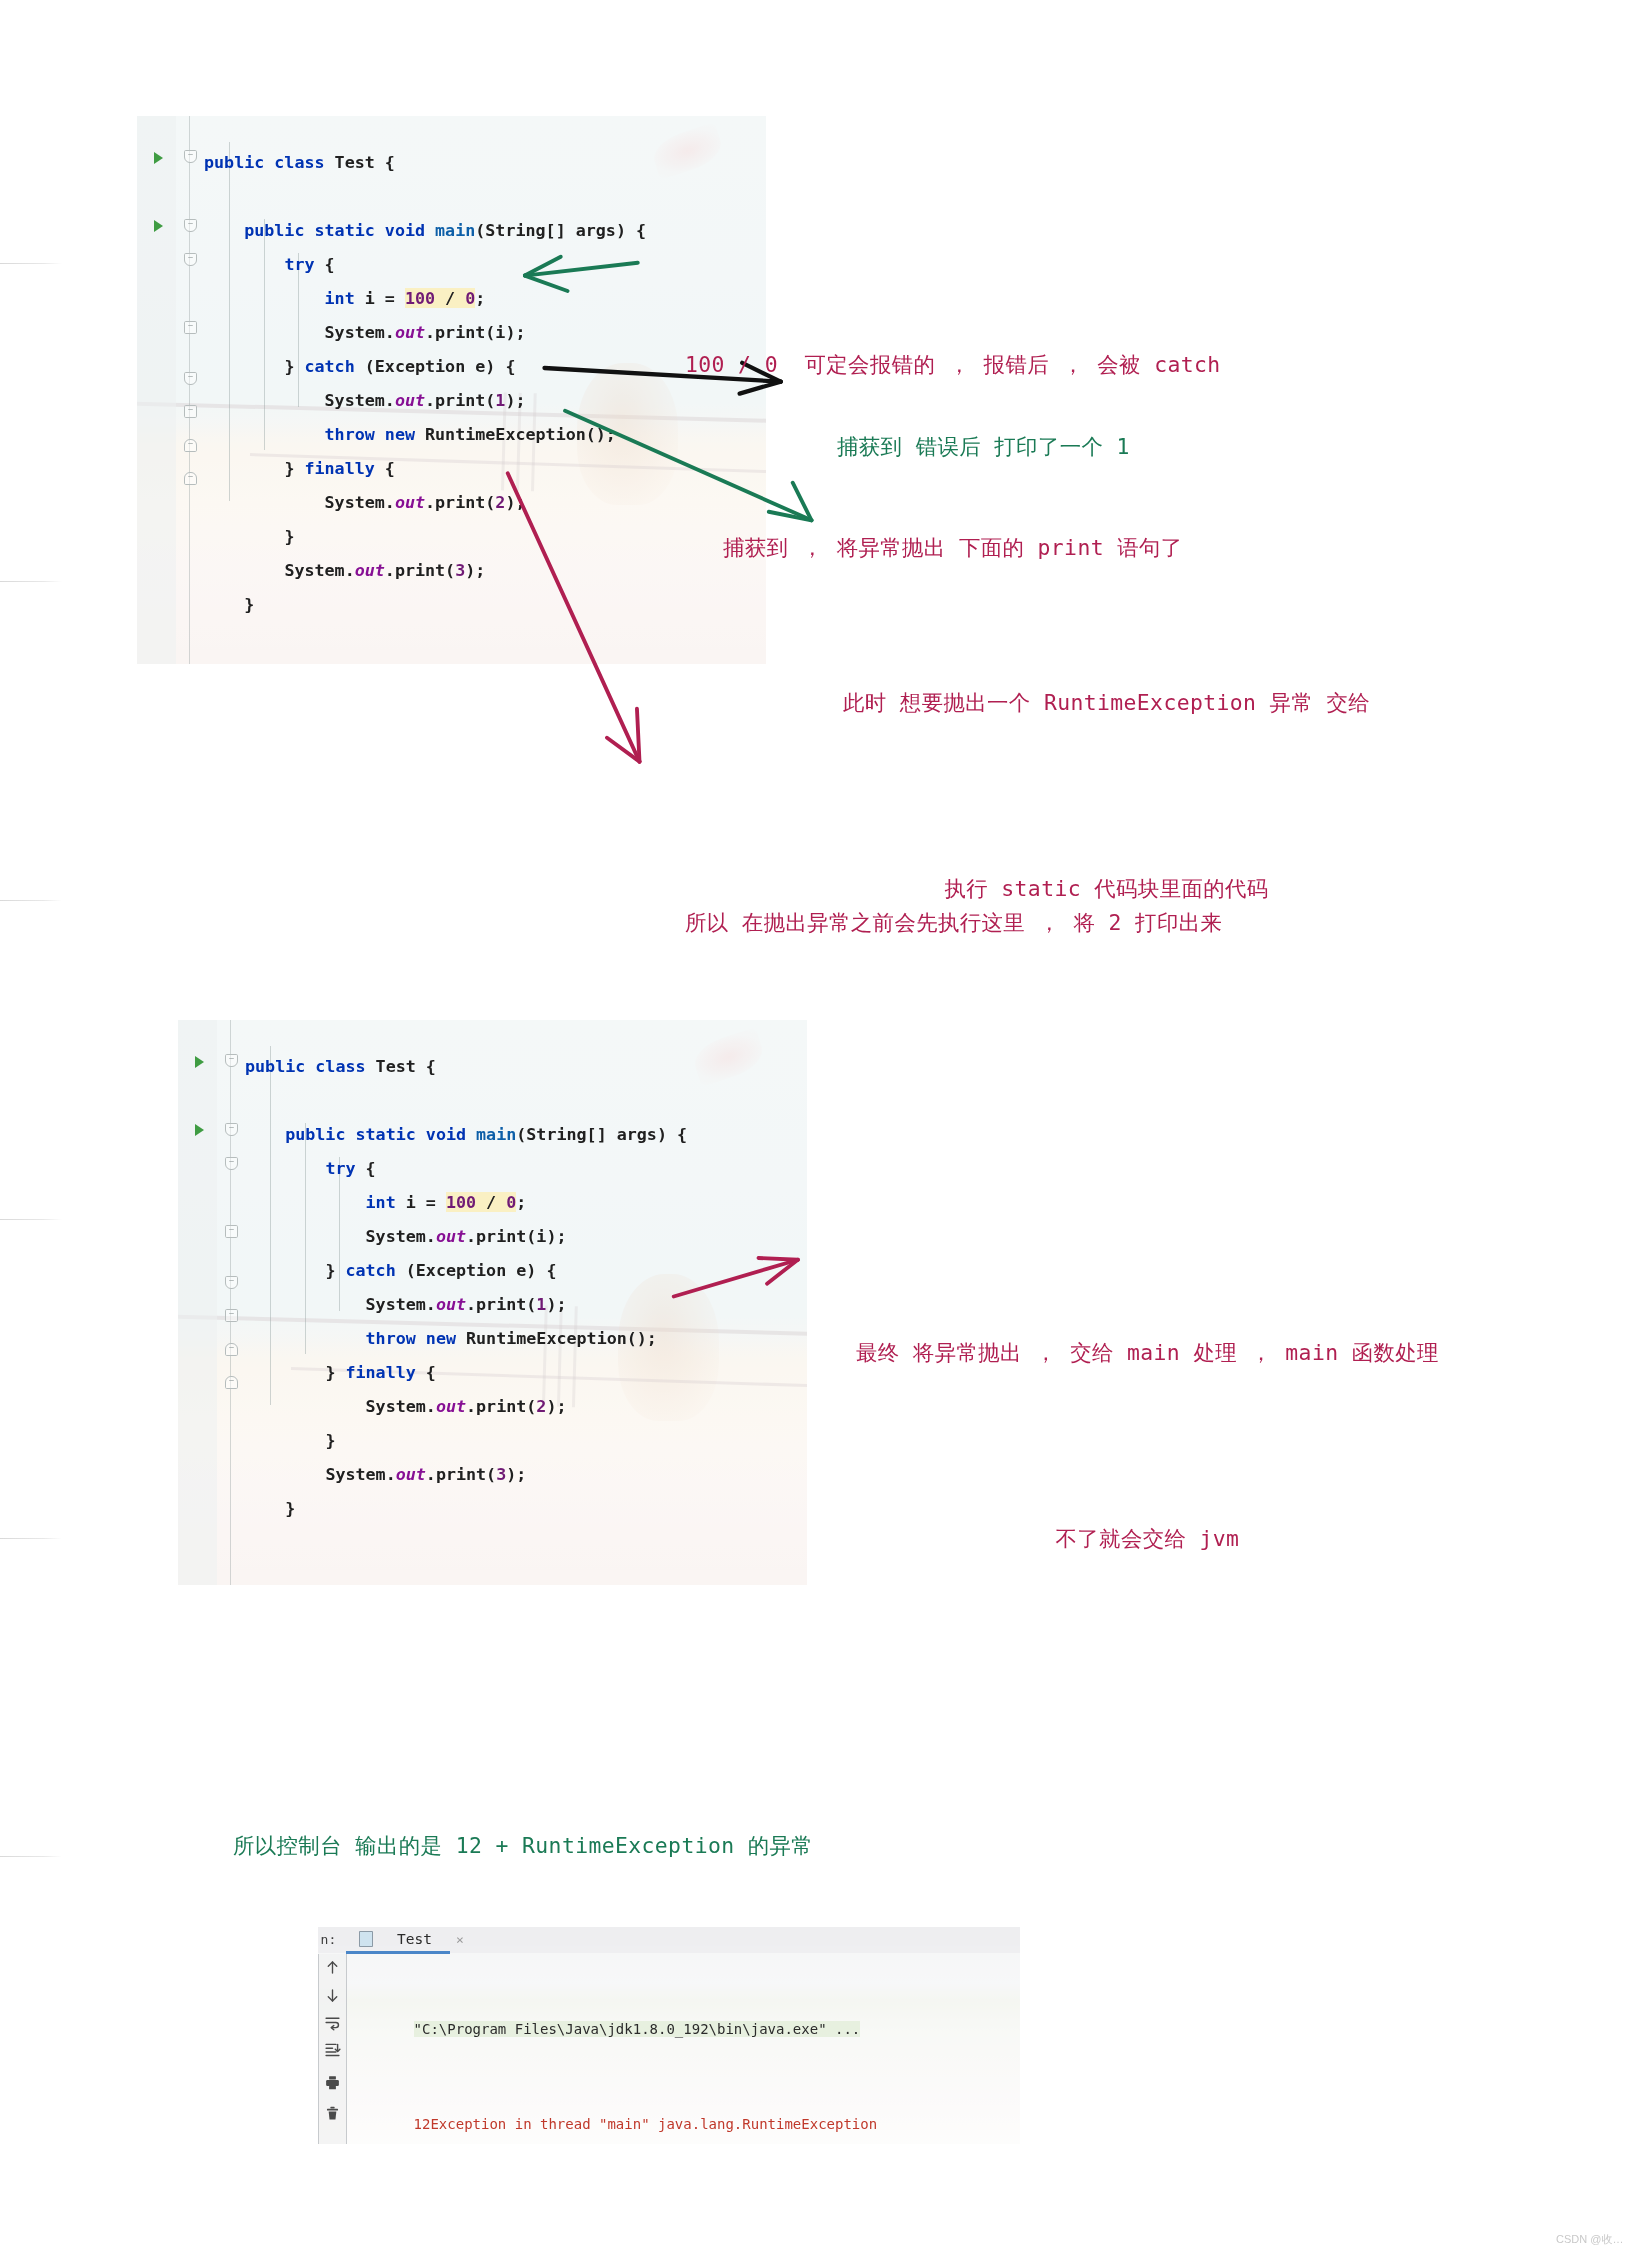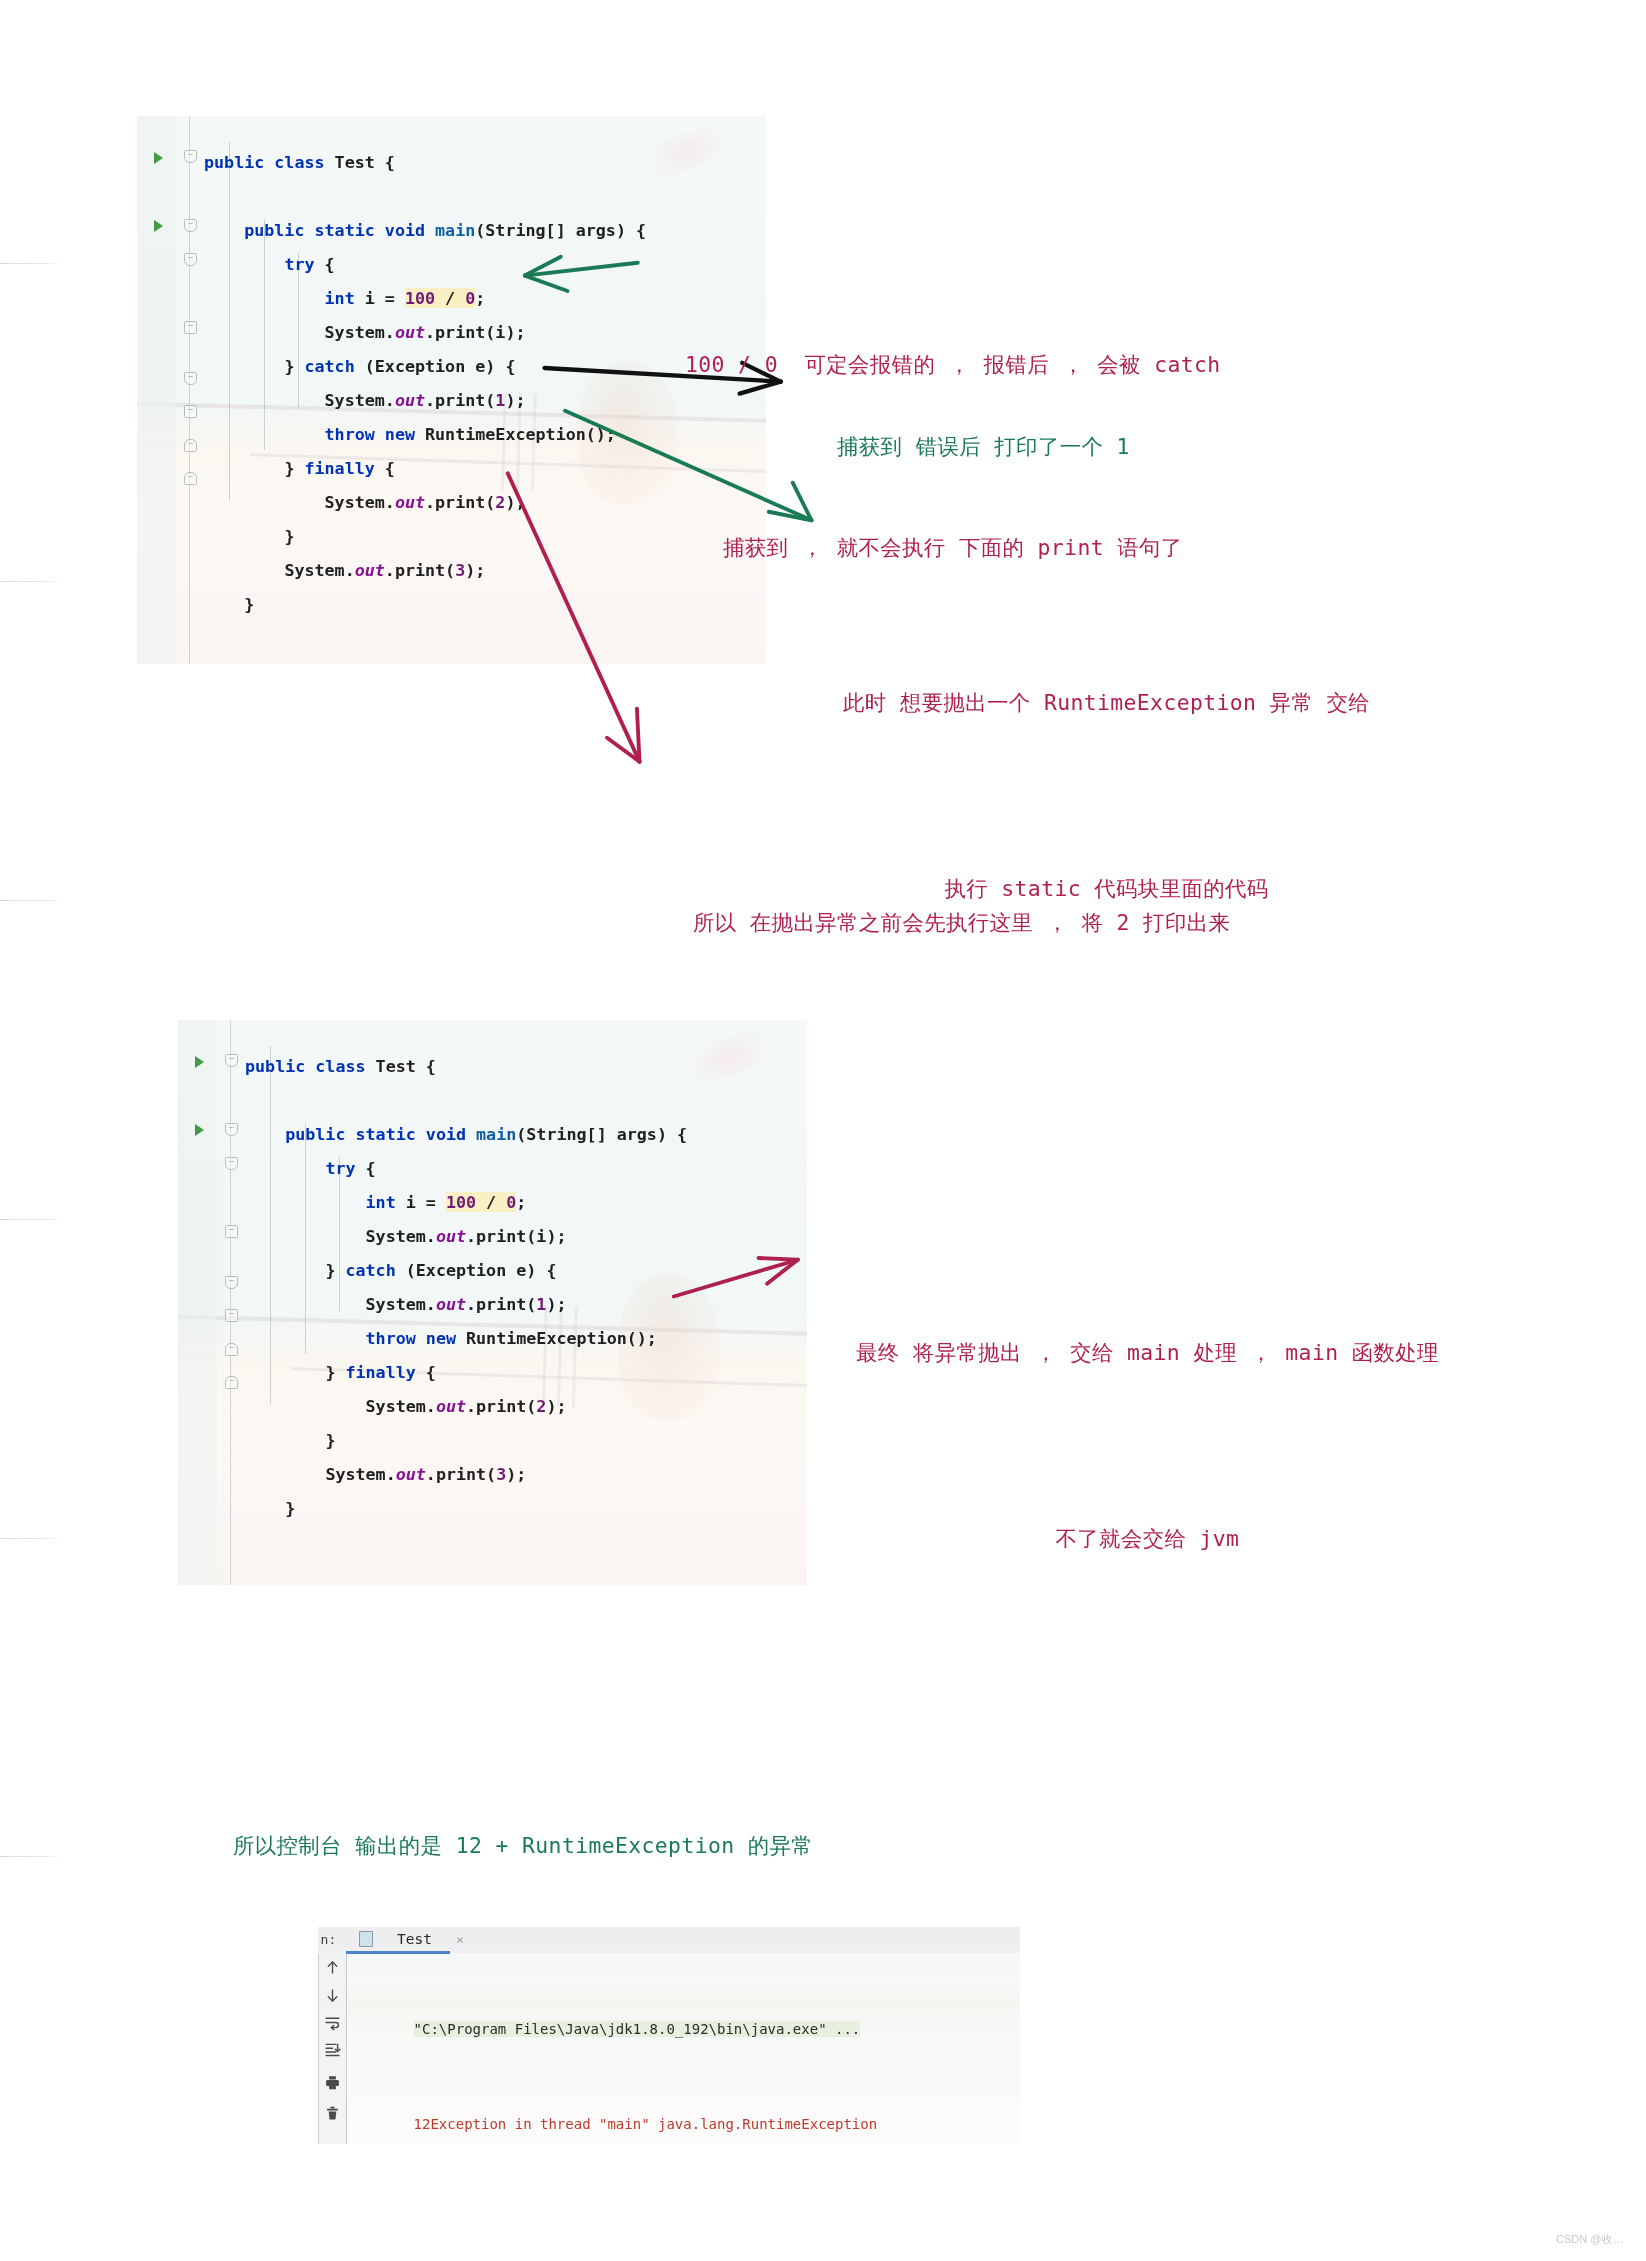--- a/index.html
+++ b/index.html
@@ -395,33 +395,33 @@
 
   <g stroke="#b01f51" stroke-width="4.5" fill="none" stroke-linecap="round">
     <line x1="787" y1="1515" x2="932" y2="1472"></line>
     <line x1="932" y1="1472" x2="886" y2="1470"></line>
     <line x1="932" y1="1472" x2="896" y2="1500"></line>
   </g>
 </svg>
 
 <div class="anno anno-crimson" style="left:685px; top:212px; font-size:21.4px; line-height:61px;">
   <span class="row">100 / 0  可定会报错的 ， 报错后 ， 会被 catch</span>
-  <span class="row">捕获到 ， 就不会执行 下面的 print 语句了</span>
+  <span class="row">捕获到 ， 将异常抛出 下面的 print 语句了</span>
 </div>
 
 <div class="anno anno-green" style="left:837px; top:374px; font-size:21.4px; line-height:29px;">
   <span class="row">捕获到 错误后 打印了一个 1</span>
 </div>
 
 <div class="anno anno-crimson" style="left:843px; top:548px; font-size:21.4px; line-height:62px;">
   <span class="row">此时 想要抛出一个 RuntimeException 异常 交给</span>
   <span class="row">执行 static 代码块里面的代码</span>
 </div>
 
-<div class="anno anno-crimson" style="left:685px; top:850px; font-size:21.4px; line-height:29px;margin-left:8px;">
+<div class="anno anno-crimson" style="left:685px; top:850px; font-size:21.4px; line-height:29px;">
   <span class="row">所以 在抛出异常之前会先执行这里 ， 将 2 打印出来</span>
 </div>
 
 <div class="anno anno-crimson" style="left:856px; top:1198px; font-size:21.4px; line-height:62px;">
   <span class="row">最终 将异常抛出 ， 交给 main 处理 ， main 函数处理</span>
   <span class="row">不了就会交给 jvm</span>
 </div>
 
 <div class="anno anno-green" style="left:233px; top:1773px; font-size:21.4px; line-height:29px;">
   <span class="row">所以控制台 输出的是 12 + RuntimeException 的异常</span>

